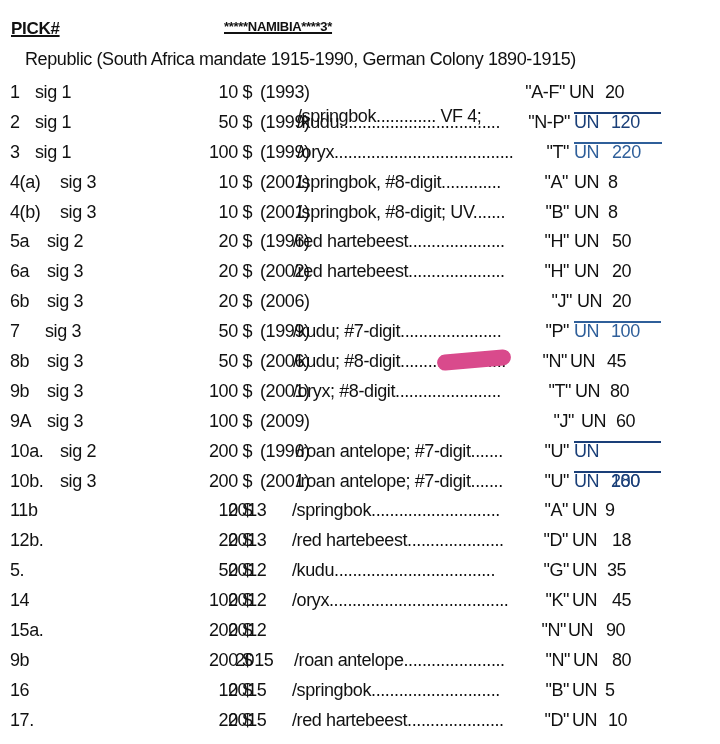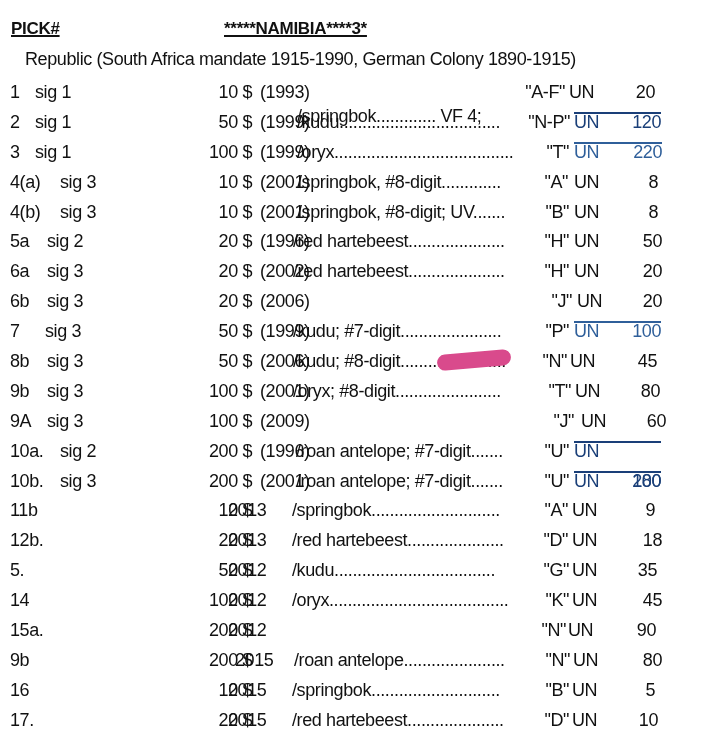--- a/index.html
+++ b/index.html
@@ -1,33 +1,33 @@
 <!DOCTYPE html>
 <html><head>
 <meta charset="utf-8">
 <style>
   html, body { margin:0; padding:0; background:#ffffff; }
   body { width:720px; height:744px; position:relative; overflow:hidden;
          font-family:"Liberation Sans", sans-serif; color:#111; }
   .title-pick { position:absolute; left:11px; top:19px; font-size:17px; font-weight:bold;
                 text-decoration:underline; text-decoration-thickness:2px; letter-spacing:-0.3px; }
-  .title-main { position:absolute; left:224px; top:19px; font-size:17px; font-weight:bold;
+  .title-main { position:absolute; left:224px; top:19px; font-size:13px; font-weight:bold;
                 text-decoration:underline; text-decoration-thickness:2px; letter-spacing:-0.3px; }
   .subtitle { position:absolute; left:25px; top:49px; font-size:18px; letter-spacing:-0.4px; white-space:nowrap; }
   .rows { position:absolute; left:0; top:79px; width:720px; }
   .row { position:relative; height:29.9px; font-size:18px; white-space:nowrap; letter-spacing:-0.4px; }
   .row span { position:absolute; top:3px; }
   .c-pick { left:10px; }
   .c-sig { }
   .c-denom { text-align:right; width:100px; }
   .c-year { }
   .c-desc { }
   .c-code { text-align:right; width:80px; }
   .c-grade { }
-  .c-price { text-align:right; width:50px; }
+  .c-price { text-align:left; width:50px; }
   .link-bar { position:absolute; height:2px; top:24px; }
   .redact { position:absolute; left:437px; top:352px; width:74px; height:16px; background:#d94a8c;
             border-radius:9px; transform:rotate(-5deg); }
 </style>
 </head>
 <body>
 
 <div class="title-pick">PICK#</div>
 <div class="title-main">*****NAMIBIA****3*</div>
 <div class="subtitle">Republic (South Africa mandate 1915-1990, German Colony 1890-1915)</div>

